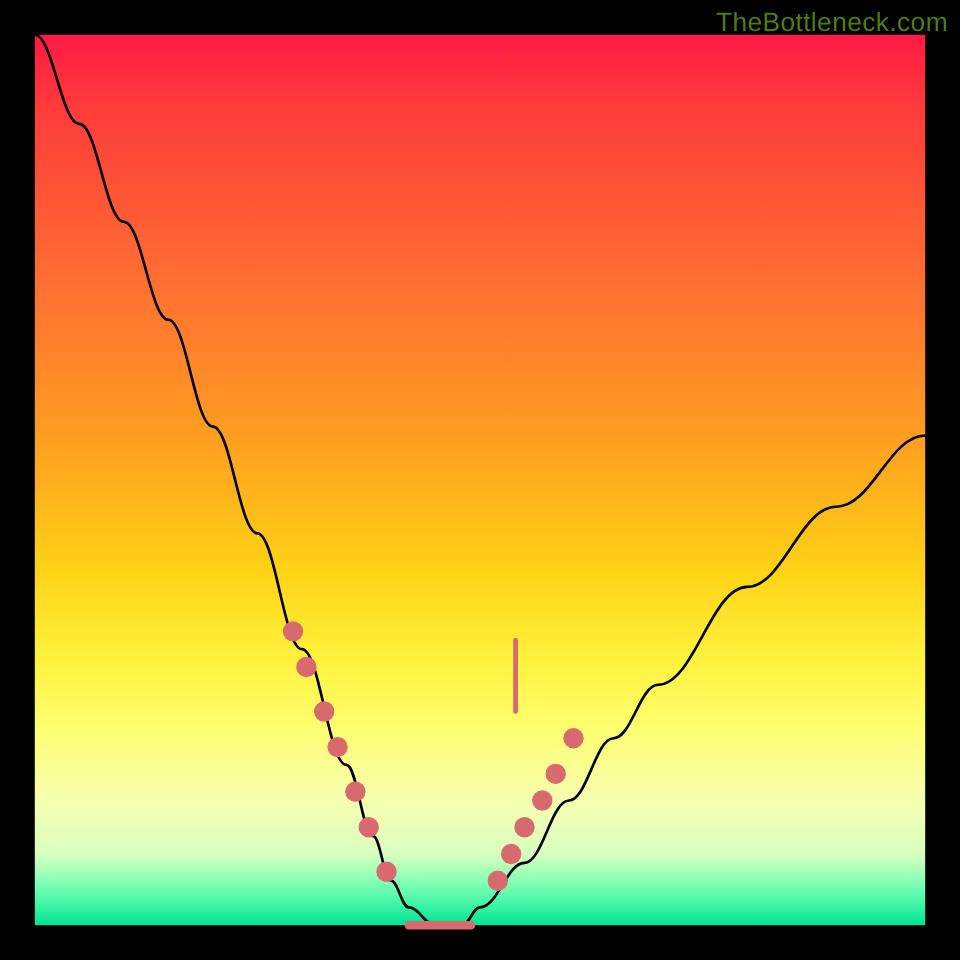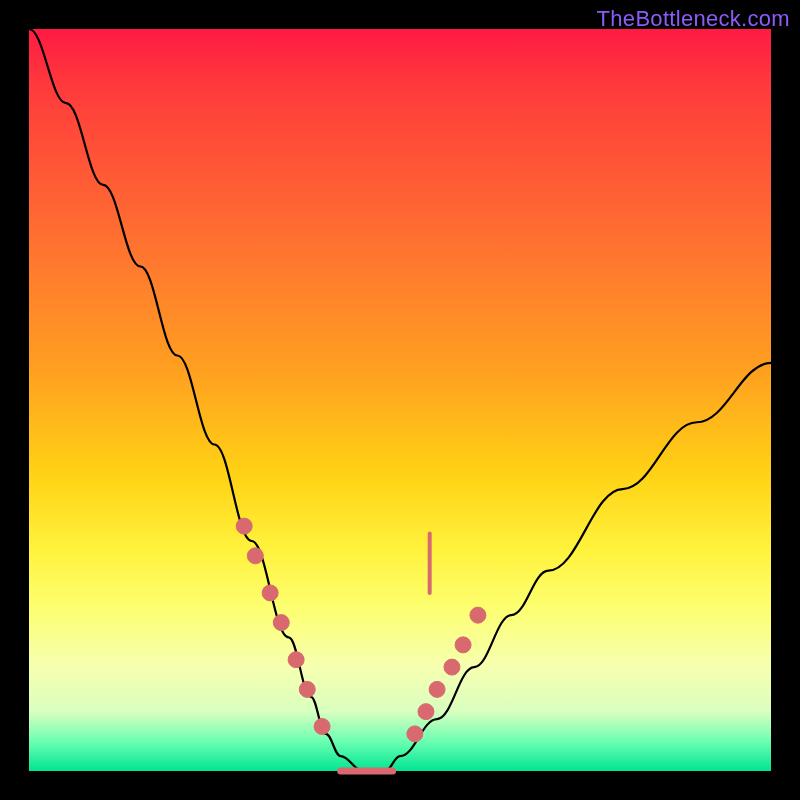--- a/index.html
+++ b/index.html
@@ -29,21 +29,21 @@
       #f6ffb0 86%,
       #d9ffbf 92%,
       #6cffb2 96%,
       #00e592 100%
     );
   }
   .watermark {
     position: absolute;
     top: 6px;
     right: 10px;
-    color: #8b5cf6;
+    color: #4d7c0f;
     font-size: 22px;
     font-weight: 500;
     letter-spacing: 0.3px;
     user-select: none;
   }
   svg.plot {
     position: absolute;
     left: 0;
     top: 0;
     width: 742px;

